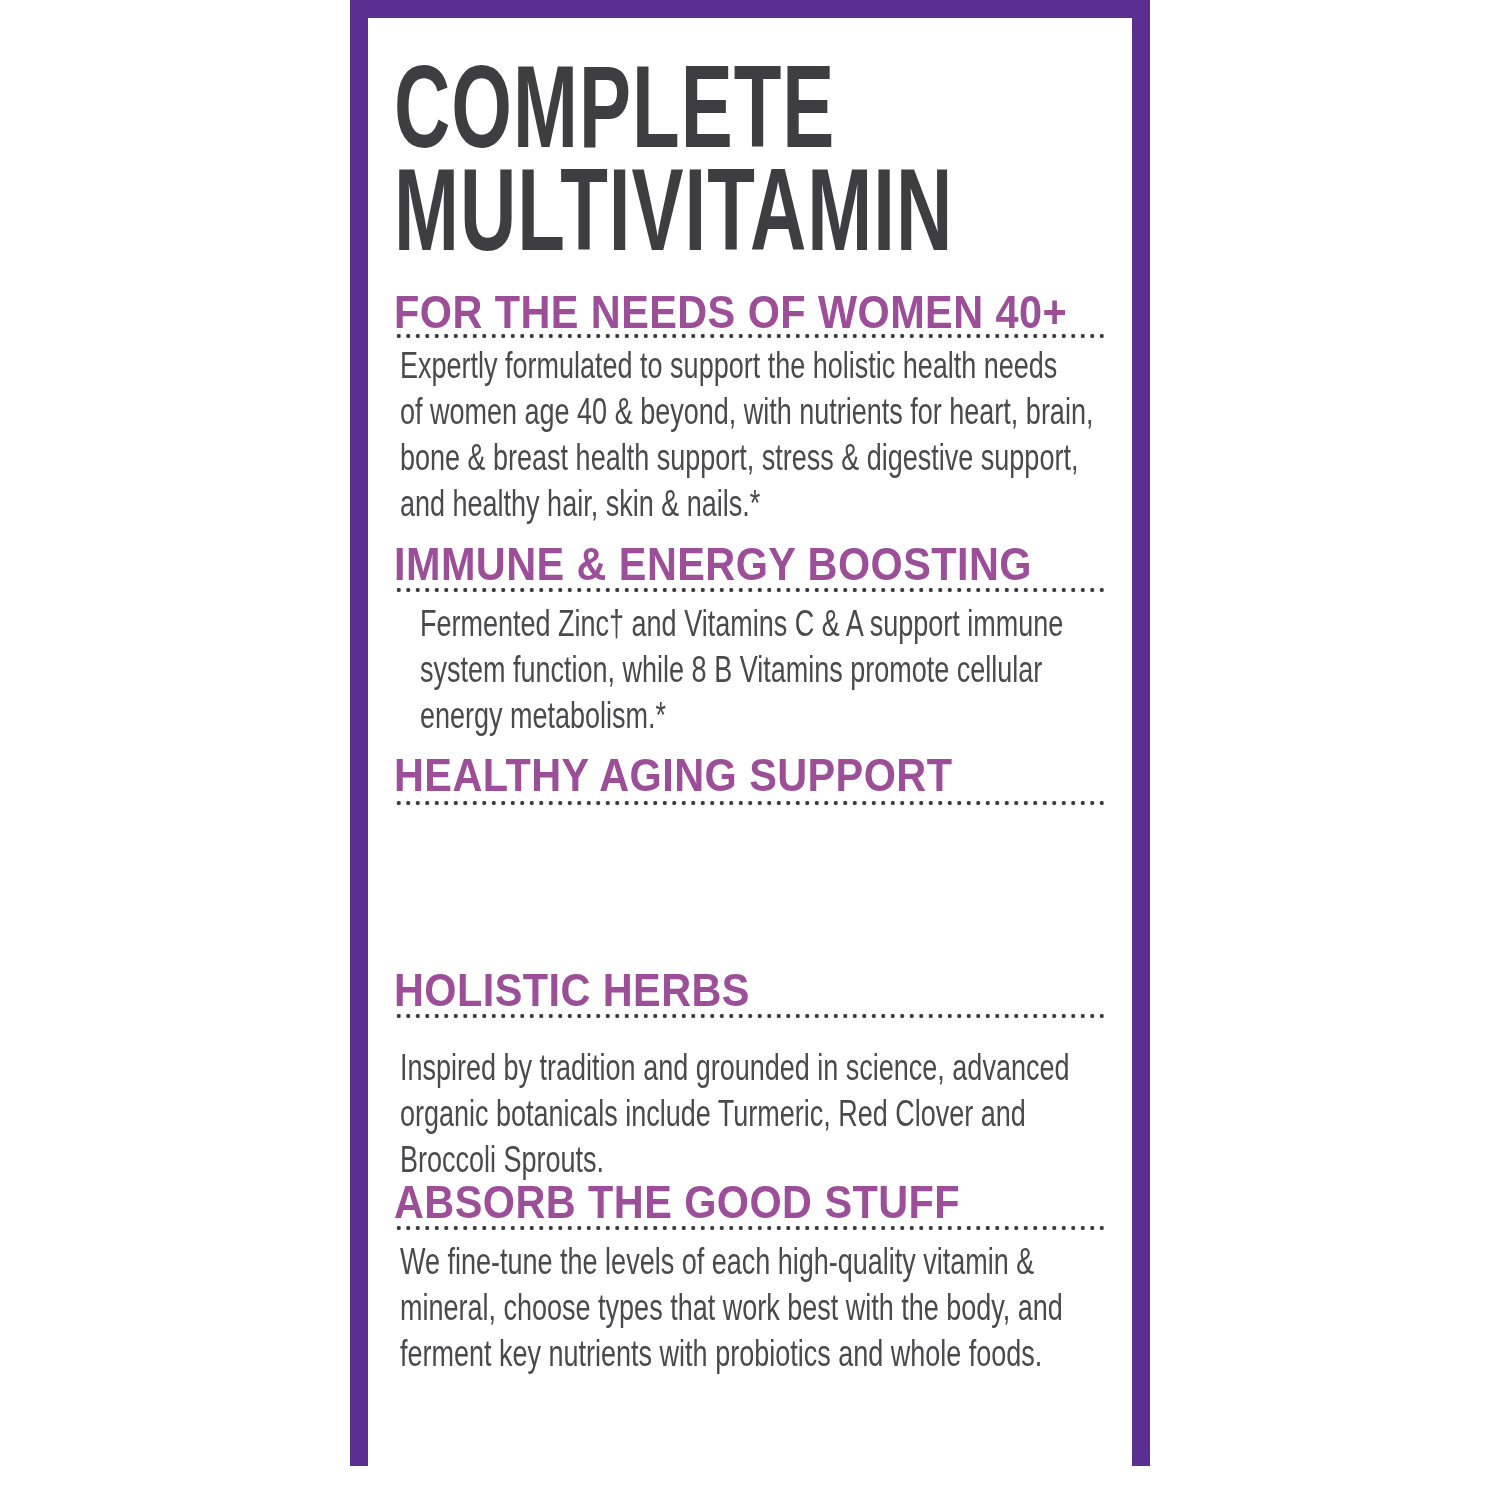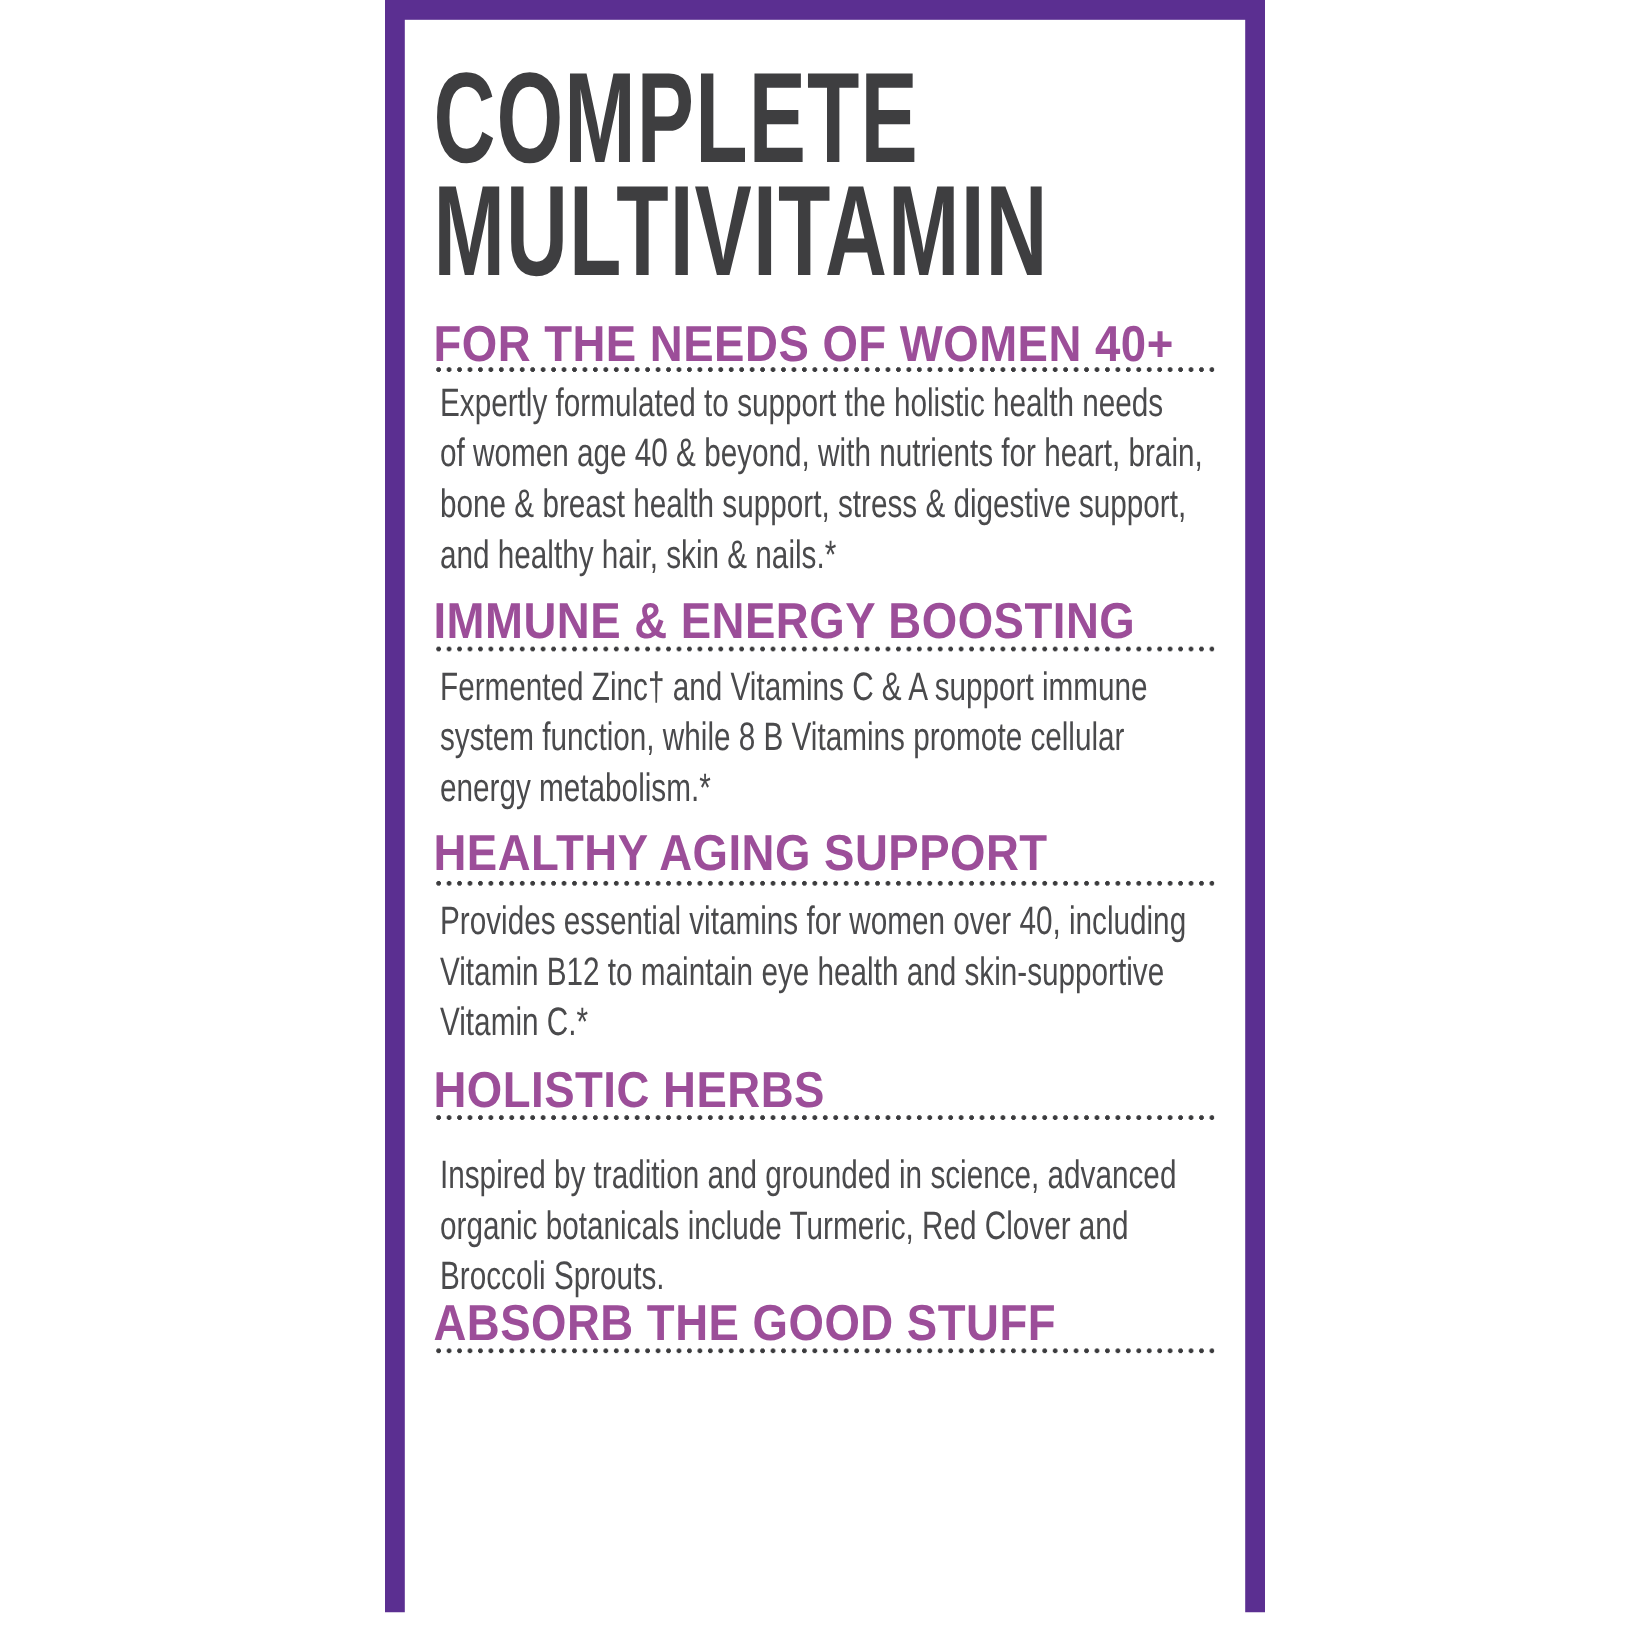--- a/index.html
+++ b/index.html
@@ -89,21 +89,21 @@
     font-size: 24px;
     line-height: 31px;
     white-space: nowrap;
     transform: scaleX(0.74);
     transform-origin: 0 50%;
   }
   
   #title1 { top: 48px; }
   #title2 { top: 151px; }
   #head1 { top: 289px; }  #dots1 { top: 333px; }  #body1 { top: 343px; }
-  #head2 { top: 541px; }  #dots2 { top: 587px; }  #body2 { top: 601px; }
+  #head2 { top: 541px; }  #dots2 { top: 587px; }  #body2 { top: 601px; margin-left: 20px; }
   #head3 { top: 752px; }  #dots3 { top: 800px; }  #body3 { top: 814px; }
   #head4 { top: 967px; }  #dots4 { top: 1013px; } #body4 { top: 1027px; margin-top: 18px; }
   #head5 { top: 1179px; } #dots5 { top: 1225px; } #body5 { top: 1239px; }
   #footnotes { top: 1406px; }
 </style>
 </head>
 <body>
 
 <div id="stage">
   <div class="frame"></div>
@@ -125,32 +125,32 @@
     <div id="head2" class="sec-head">IMMUNE &amp; ENERGY BOOSTING</div>
     <div id="dots2" class="dots"></div>
     <div id="body2" class="body-block">
       <div class="body-line">Fermented Zinc† and Vitamins C &amp; A support immune</div>
       <div class="body-line">system function, while 8 B Vitamins promote cellular</div>
       <div class="body-line">energy metabolism.*</div>
     </div>
 
     <div id="head3" class="sec-head">HEALTHY AGING SUPPORT</div>
     <div id="dots3" class="dots"></div>
-    <div id="body3" class="body-block">
-      <div class="body-line">Provides essential vitamins for women over 40, including</div>
-      <div class="body-line">Vitamin B12 to maintain eye health and skin-supportive</div>
-      <div class="body-line">Vitamin C.*</div>
-    </div>
 
     <div id="head4" class="sec-head">HOLISTIC HERBS</div>
     <div id="dots4" class="dots"></div>
     <div id="body4" class="body-block">
       <div class="body-line">Inspired by tradition and grounded in science, advanced</div>
       <div class="body-line">organic botanicals include Turmeric, Red Clover and</div>
       <div class="body-line">Broccoli Sprouts.</div>
     </div>
 
     <div id="head5" class="sec-head">ABSORB THE GOOD STUFF</div>
     <div id="dots5" class="dots"></div>
+    <div id="body5" class="body-block">
+      <div class="body-line">We fine-tune the levels of each high-quality vitamin &amp;</div>
+      <div class="body-line">mineral, choose types that work best with the body, and</div>
+      <div class="body-line">ferment key nutrients with probiotics and whole foods.</div>
+    </div>
 
 
   </div>
 </div>
 
 </body></html>

